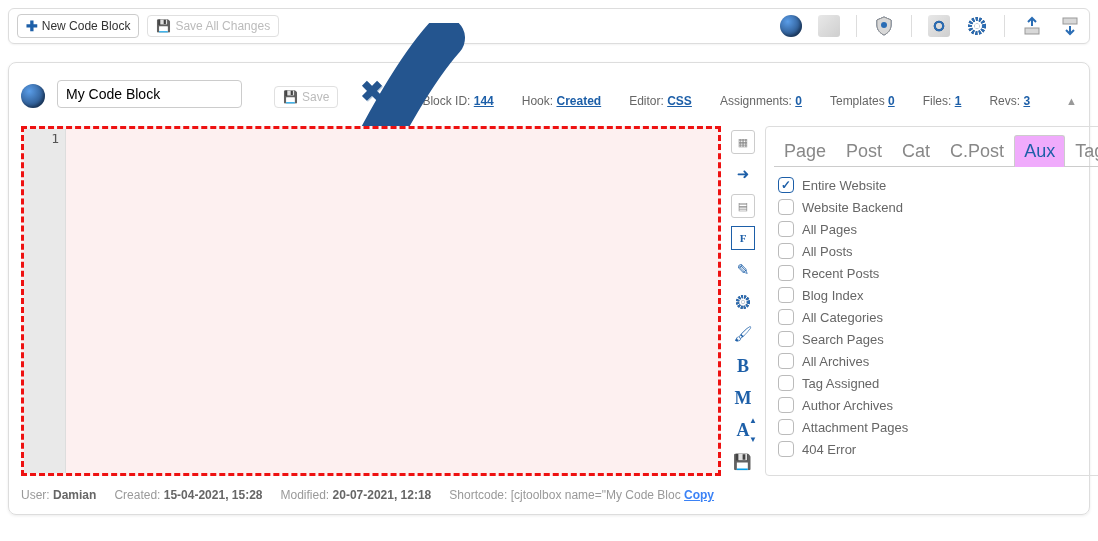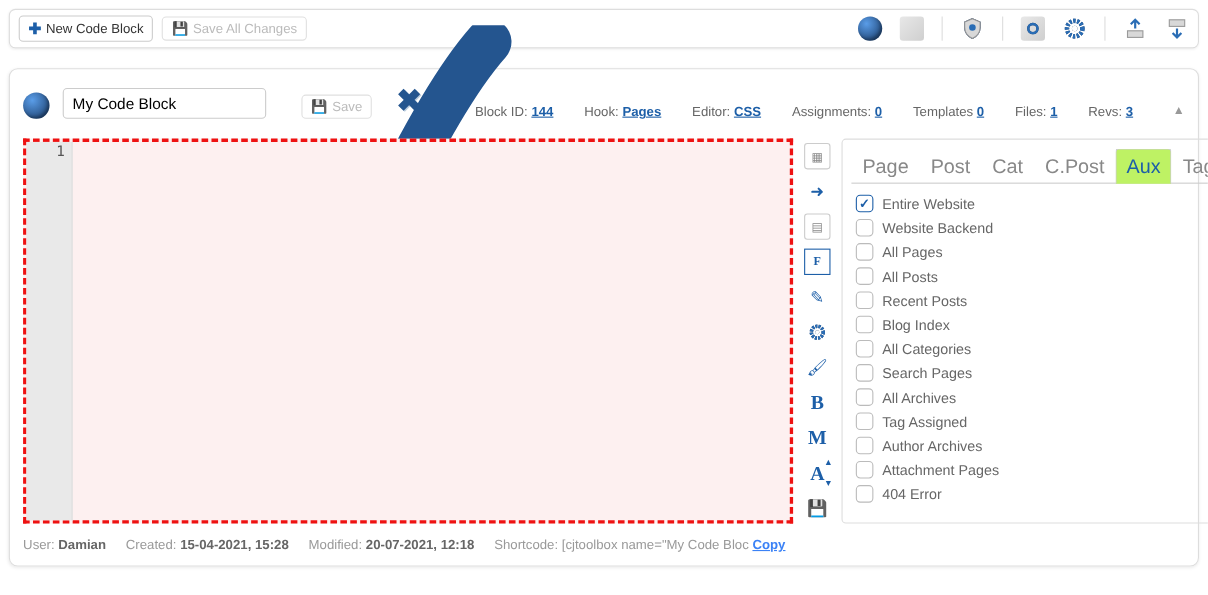--- a/index.html
+++ b/index.html
@@ -36,21 +36,21 @@
 .arrow { position: absolute; top: -40px; left: 280px; width: 200px; height: 280px; pointer-events: none; }
 
 .side-icons { display: flex; flex-direction: column; gap: 8px; padding-top: 4px; width: 28px; align-items: center; }
 .side-icon { width: 24px; height: 24px; display: flex; align-items: center; justify-content: center; color: #1d5fa8; font-size: 15px; font-family: Georgia, serif; cursor: pointer; }
 .side-icon.box { border: 1px solid #ccc; border-radius: 3px; color: #888; font-size: 11px; }
 .side-icon.arrow-in { color: #1d5fa8; }
 
 .right-panel { flex: 1; border: 1px solid #ddd; border-radius: 4px; padding: 8px; }
 .tabs { display: flex; border-bottom: 1px solid #ccc; }
 .tab { padding: 5px 9px; font-size: 18px; color: #888; border: 1px solid transparent; border-bottom: none; cursor: pointer; margin-bottom: -1px; border-radius: 3px 3px 0 0; }
-.tab.active { color: #1d5fa8; border-color: #ccc; background: #bef264; }
+.tab.active { color: #1d5fa8; border-color: #ccc; background: #f0abfc; }
 .cb-list { padding: 10px 4px; display: flex; flex-direction: column; gap: 6px; }
 .cb-item { display: flex; align-items: center; gap: 8px; font-size: 13px; color: #666; cursor: pointer; }
 .cb-box { width: 16px; height: 16px; border: 1.5px solid #bbb; border-radius: 4px; display: inline-flex; align-items: center; justify-content: center; }
 .cb-box.checked { border-color: #1d5fa8; color: #1d5fa8; }
 .cb-box.checked::after { content: "✓"; font-size: 12px; font-weight: bold; }
 
 .footer { display: flex; align-items: flex-end; gap: 18px; font-size: 12px; color: #999; margin-top: 12px; }
 .footer b { color: #666; }
 .footer .copy-link { color: #3b82f6; text-decoration: underline; cursor: pointer; font-weight: bold; }
 .footer-right { margin-left: auto; display: flex; align-items: center; gap: 16px; }
@@ -112,21 +112,21 @@
     <span class="globe-badge"></span>
     <input class="name-input" value="My Code Block" style="">
     <button class="btn disabled save-btn">
       <span>💾</span>
       <span>Save</span>
     </button>
     <span class="close-x">✖</span>
 
     <div class="meta">
       <span><span>Block ID:</span> <a class="link-blue">144</a></span>
-      <span><span>Hook:</span> <a class="link-blue">Pages</a></span>
+      <span><span>Hook:</span> <a class="link-blue">Created</a></span>
       <span><span>Editor:</span> <a class="link-blue">CSS</a></span>
       <span><span>Assignments:</span> <a class="link-blue">0</a></span>
       <span><span>Templates</span> <a class="link-blue">0</a></span>
       <span><span>Files:</span> <a class="link-blue">1</a></span>
       <span><span>Revs:</span> <a class="link-blue">3</a></span>
       <span class="collapse-icon">▲</span>
     </div>
   </div>
 
   <svg class="arrow" viewBox="0 0 200 280">

